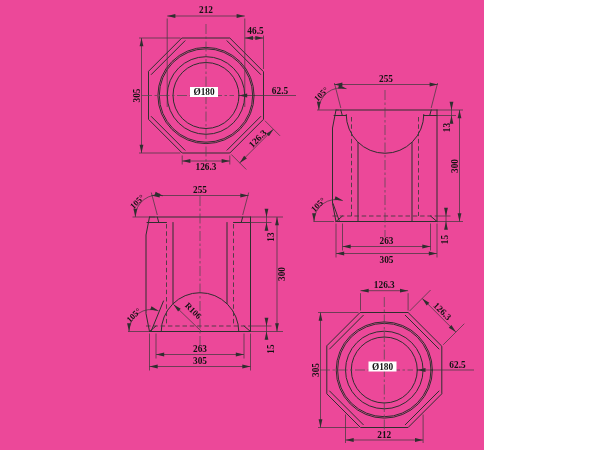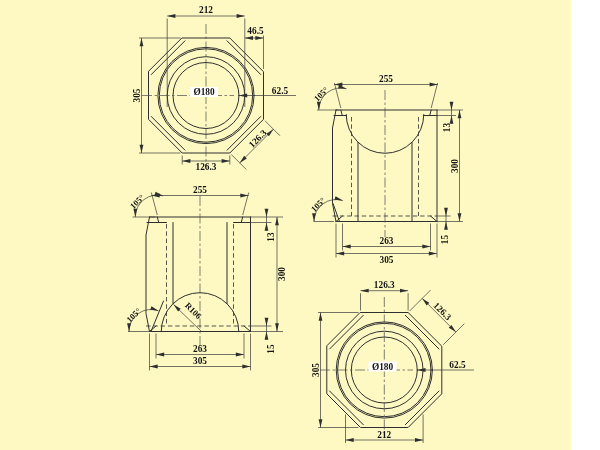--- a/index.html
+++ b/index.html
@@ -1,16 +1,16 @@
 <!DOCTYPE html>
 <html><head>
 <meta charset="utf-8">
 <style>
   html,body{margin:0;padding:0;background:#fff;}
-  .stage{width:571px;height:450px;background:#fef9c3;position:relative;font-family:"Liberation Serif",serif;}
+  .stage{width:484px;height:450px;background:#ec4899;position:relative;font-family:"Liberation Serif",serif;}
   svg{display:block;}
   .ol{stroke:#2f2f2f;stroke-width:1;fill:none;stroke-linecap:round;}
   .hl{stroke:#3a3a3a;stroke-width:.85;fill:none;stroke-dasharray:4.5 2.8;}
   .cl{stroke:#4a4a4a;stroke-width:.7;fill:none;stroke-dasharray:10 2.5 2.5 2.5;}
   .dl{stroke:#3a3a3a;stroke-width:.7;fill:none;}
   .dt{font-size:9.3px;font-weight:bold;fill:#121212;text-anchor:middle;}
   .ang{font-size:8.6px;}
   .mask{fill:#ffffff;}
 </style>
 </head>

